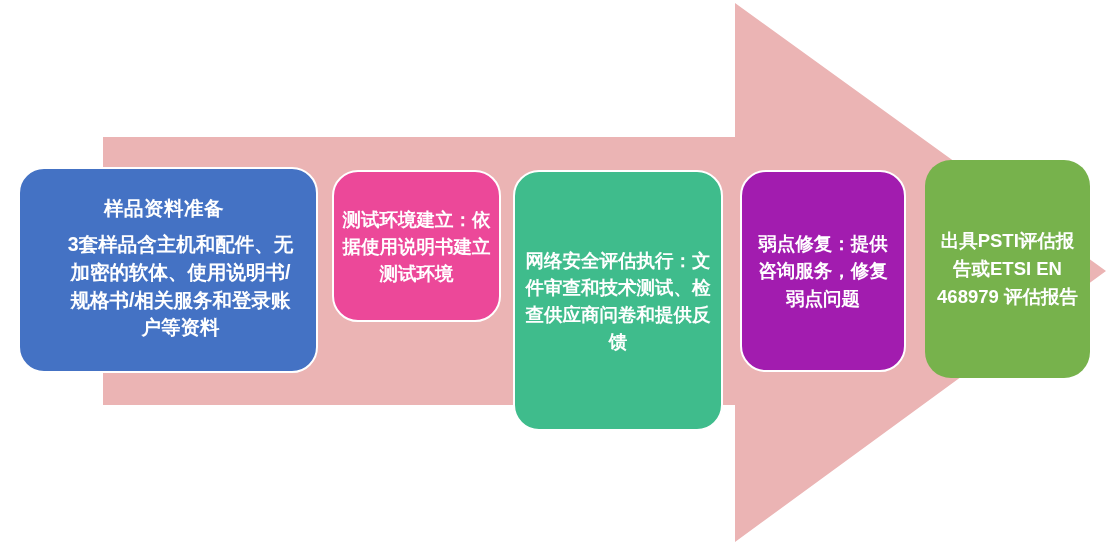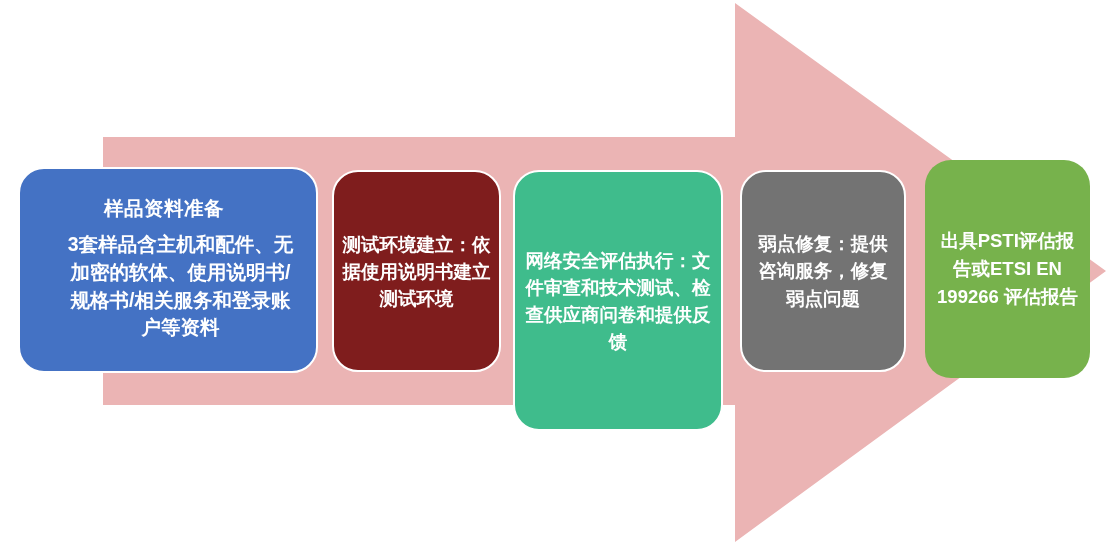--- a/index.html
+++ b/index.html
@@ -63,22 +63,22 @@
     font-size: 19.5px;
     line-height: 1.42;
     margin-left: 33px;
   }
 
   
   #step-2 {
     left: 332px;
     top: 170px;
     width: 169px;
-    height: 202px;
-    background: #7f1d1d;
+    height: 152px;
+    background: #ec4899;
     padding: 8px;
   }
   #step-2 .step-body {
     font-size: 18.5px;
     line-height: 1.46;
   }
 
   
   #step-3 {
     left: 513px;
@@ -92,21 +92,21 @@
     font-size: 18.5px;
     line-height: 1.46;
   }
 
   
   #step-4 {
     left: 740px;
     top: 170px;
     width: 166px;
     height: 202px;
-    background: #737373;
+    background: #a21caf;
     padding: 8px;
   }
   #step-4 .step-body {
     font-size: 18.5px;
     line-height: 1.48;
   }
 
   
   #step-5 {
     left: 925px;
@@ -142,16 +142,16 @@
 
   <div class="step-box" id="step-3">
     <div class="step-body">网络安全评估执行：文件审查和技术测试、检查供应商问卷和提供反馈</div>
   </div>
 
   <div class="step-box" id="step-4">
     <div class="step-body">弱点修复：提供咨询服务，修复弱点问题</div>
   </div>
 
   <div class="step-box" id="step-5">
-    <div class="step-body">出具PSTI评估报告或ETSI EN 199266 评估报告</div>
+    <div class="step-body">出具PSTI评估报告或ETSI EN 468979 评估报告</div>
   </div>
 
 </div>
 
 </body></html>

